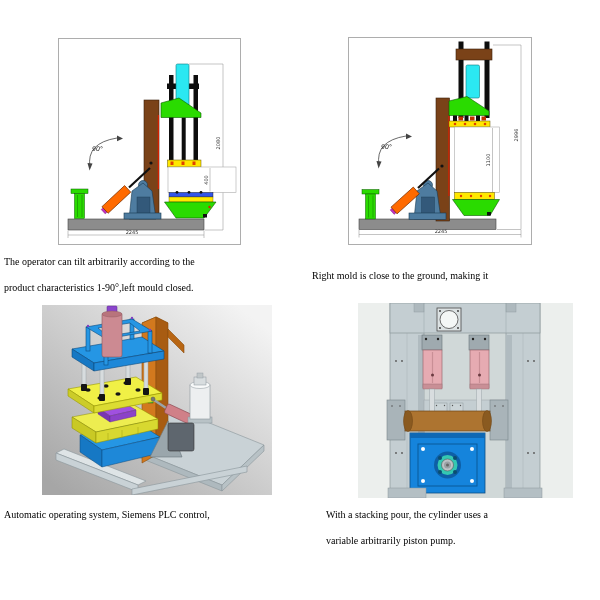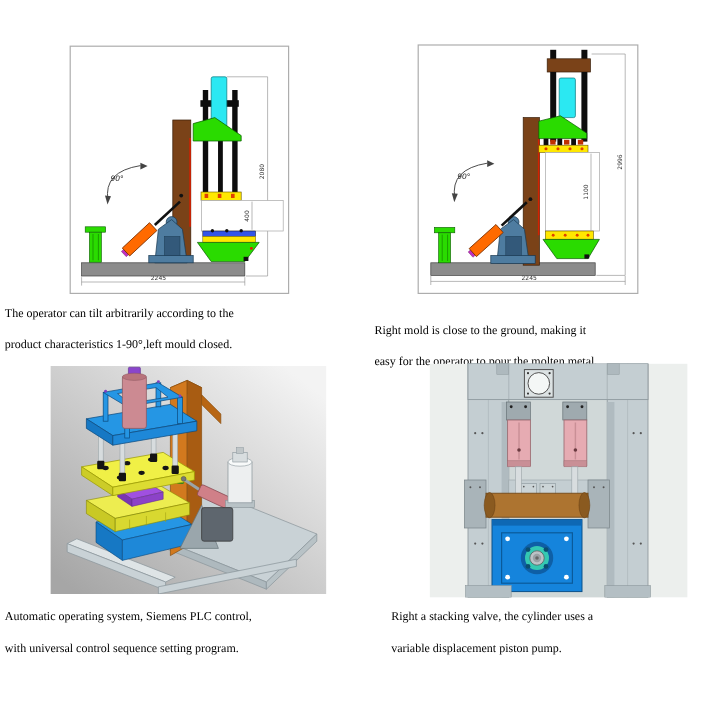--- a/index.html
+++ b/index.html
@@ -214,21 +214,20 @@
     </svg>
   </div>
 
   <div class="caption" style="left:4px;top:249px;">
     <div class="line">The operator can tilt arbitrarily according to the</div>
     <div class="line">product characteristics 1-90°,left mould closed.</div>
   </div>
 
   <div class="caption" style="left:312px;top:263px;">
     <div class="line">Right mold is close to the ground, making it</div>
-    <div class="line">easy for the operator to pour the molten metal.</div>
   </div>
 
   <div class="panel" style="left:42px;top:305px;width:230px;height:190px;">
     <svg width="230" height="190" viewBox="0 0 230 190">
       <defs>
         <linearGradient id="gradC" x1="0.9" y1="0.05" x2="0.05" y2="0.95">
           <stop offset="0" stop-color="#F3F3F3"></stop>
           <stop offset="1" stop-color="#A6A6A6"></stop>
         </linearGradient>
       </defs>
@@ -451,21 +450,20 @@
 
       <g fill="#B4BFC4" stroke="#8C979C" stroke-width="0.5">
         <rect x="30" y="185" width="38" height="10"></rect>
         <rect x="146" y="185" width="38" height="10"></rect>
       </g>
     </svg>
   </div>
 
   <div class="caption" style="left:4px;top:502px;">
     <div class="line">Automatic operating system, Siemens PLC control,</div>
-    <div class="line">with universal control sequence setting program.</div>
   </div>
 
   <div class="caption" style="left:326px;top:502px;">
-    <div class="line">Right a stacking valve, the cylinder uses a</div>
-    <div class="line">variable displacement piston pump.</div>
+    <div class="line">With a stacking pour, the cylinder uses a</div>
+    <div class="line">variable arbitrarily piston pump.</div>
   </div>
 
 </div>
 
 </body></html>

